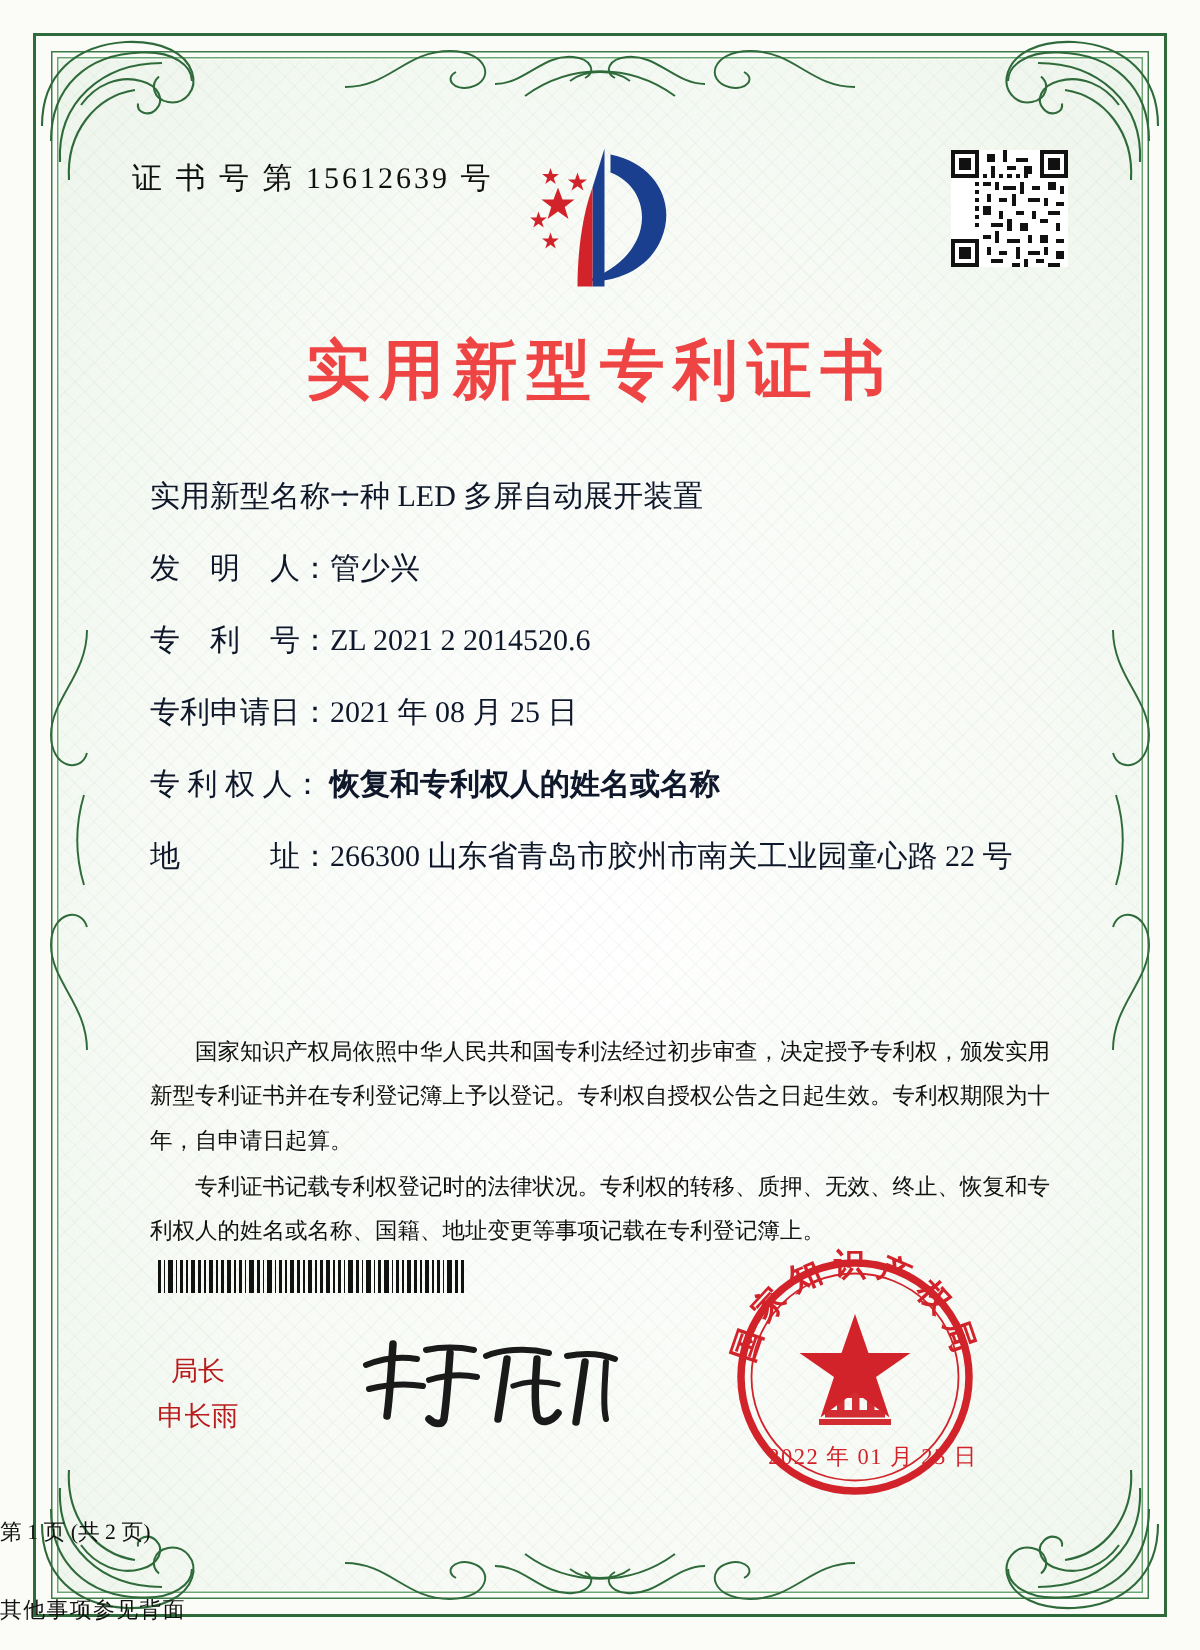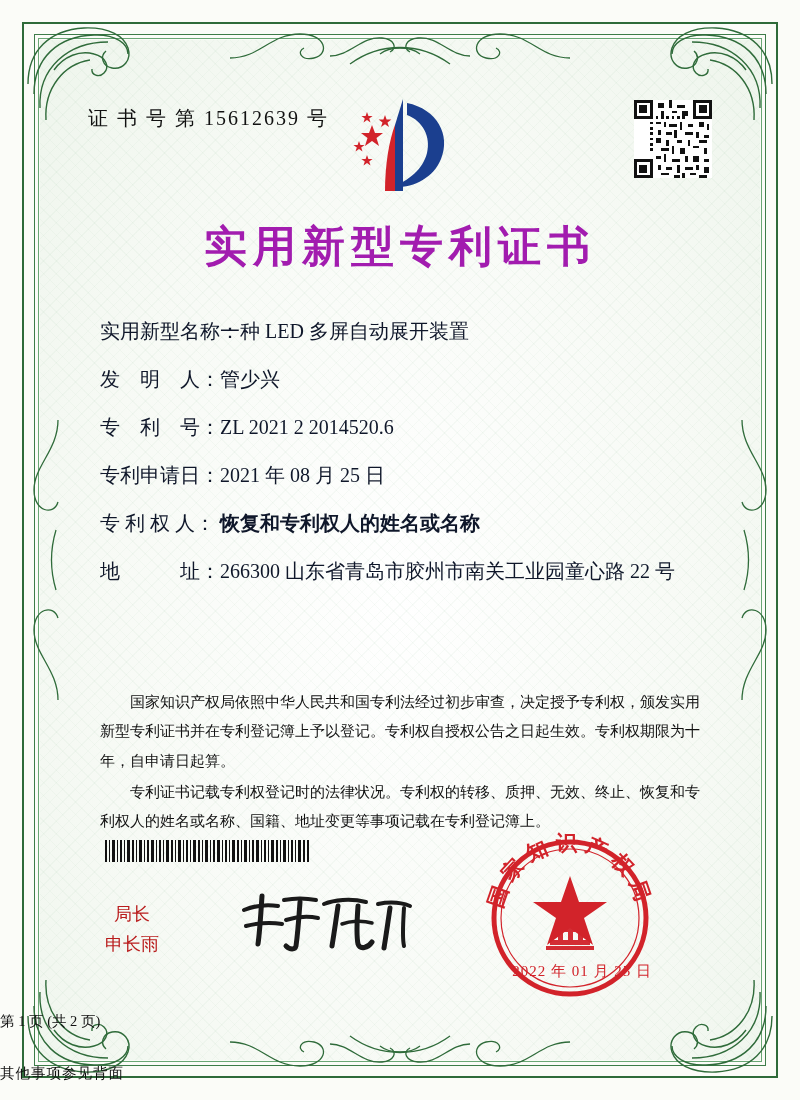--- a/index.html
+++ b/index.html
@@ -100,21 +100,21 @@
 
   .title {
     position: absolute;
     left: 0;
     right: 0;
     top: 218px;
     text-align: center;
     font-size: 43px;
     font-weight: bold;
     letter-spacing: 6px;
-    color: #a21caf;
+    color: #ef4444;
     font-family: "Liberation Serif", "DejaVu Serif", serif;
   }
 
   .fields {
     position: absolute;
     left: 100px;
     top: 318px;
     width: 620px;
   }
   .field-row {

